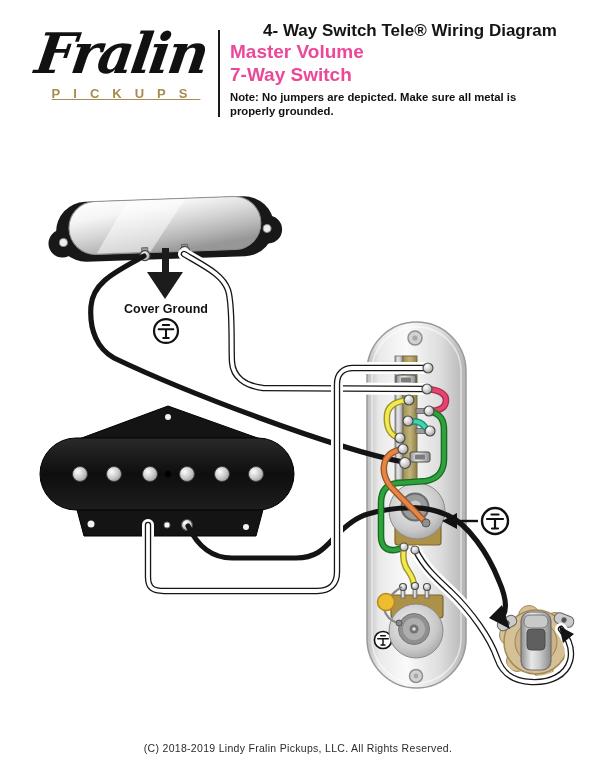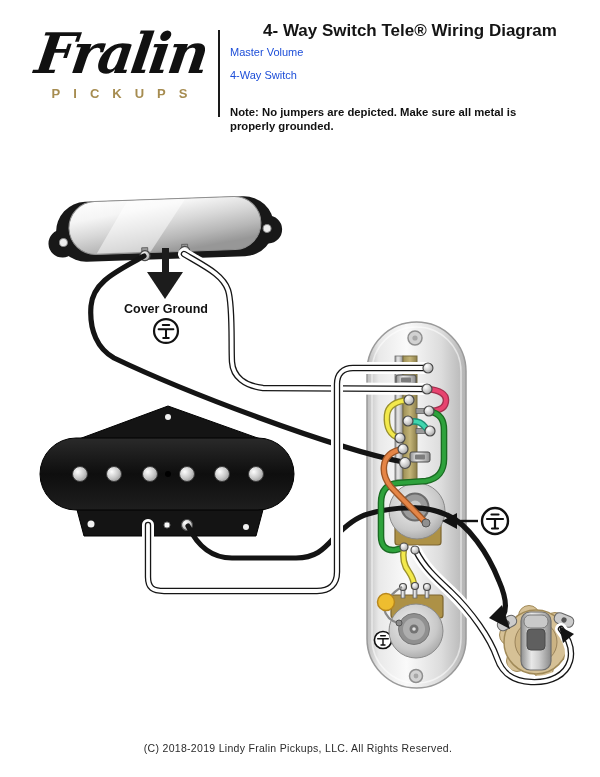--- a/index.html
+++ b/index.html
@@ -3,26 +3,26 @@
 <meta charset="utf-8">
 <style>
   html,body{margin:0;padding:0;background:#fff;}
   body{width:600px;height:777px;position:relative;overflow:hidden;
        font-family:"Liberation Sans",sans-serif;color:#141414;}
   .header{position:absolute;left:0;top:0;width:600px;height:150px;}
   .logo{position:absolute;left:26px;top:22px;width:190px;text-align:center;}
   .logo-script{font-family:"DejaVu Serif",serif;font-style:italic;font-weight:bold;
        font-size:56px;line-height:62px;color:#111;transform:skewX(-8deg);letter-spacing:-3px;}
   .logo-sub{margin-top:2px;font-size:13px;font-weight:700;color:#a68c50;
-       letter-spacing:13px;padding-left:10px;}
+       letter-spacing:13px;padding-left:10px;text-decoration:underline;}
   .divider{position:absolute;left:218px;top:30px;width:2px;height:87px;background:#1a1a1a;}
   .titleblock{position:absolute;left:230px;top:20px;width:360px;}
   .titleblock h1{margin:0;font-size:17px;line-height:21px;font-weight:700;color:#141414;text-align:center;}
-  .subline{font-size:11px;line-height:22.5px;font-weight:400;color:#1d4ed8;}
-  .note{margin-top:20px;font-size:11.3px;line-height:13.5px;font-weight:700;color:#111;}
+  .subline{font-size:19px;line-height:22.5px;font-weight:700;color:#ec4899;}
+  .note{margin-top:5px;font-size:11.3px;line-height:13.5px;font-weight:700;color:#111;}
   .footer{position:absolute;left:0;top:742px;width:596px;text-align:center;
        font-size:10.5px;letter-spacing:.3px;color:#2b2b2b;}
   svg.diagram{position:absolute;left:0;top:155px;}
   
   .w-halo{fill:none;stroke:#ffffff;stroke-width:12;stroke-linecap:round;stroke-linejoin:round;}
   .w-case{fill:none;stroke:#161616;stroke-width:6.4;stroke-linecap:round;stroke-linejoin:round;}
   .w-core{fill:none;stroke:#ffffff;stroke-width:3.8;stroke-linecap:round;stroke-linejoin:round;}
   .blackwire{fill:none;stroke:#141414;stroke-width:5.2;stroke-linecap:round;stroke-linejoin:round;}
   .c-case,.c-core{fill:none;stroke-linecap:round;stroke-linejoin:round;}
   .c-case{stroke-width:6.6;}
@@ -35,21 +35,21 @@
 
 <div class="header">
   <div class="logo">
     <div class="logo-script">Fralin</div>
     <div class="logo-sub">PICKUPS</div>
   </div>
   <div class="divider"></div>
   <div class="titleblock">
     <h1>4- Way Switch Tele® Wiring Diagram</h1>
     <div class="subline">Master Volume</div>
-    <div class="subline">4-Way Switch</div>
+    <div class="subline">7-Way Switch</div>
     <div class="note">
       <span>Note: No jumpers are depicted. Make sure all metal is</span><br>
       <span>properly grounded.</span>
     </div>
   </div>
 </div>
 
 <svg class="diagram" width="600" height="622" viewBox="0 155 600 622">
   <defs>
     <linearGradient id="chrome" x1="0" y1="0" x2="0.55" y2="1">

